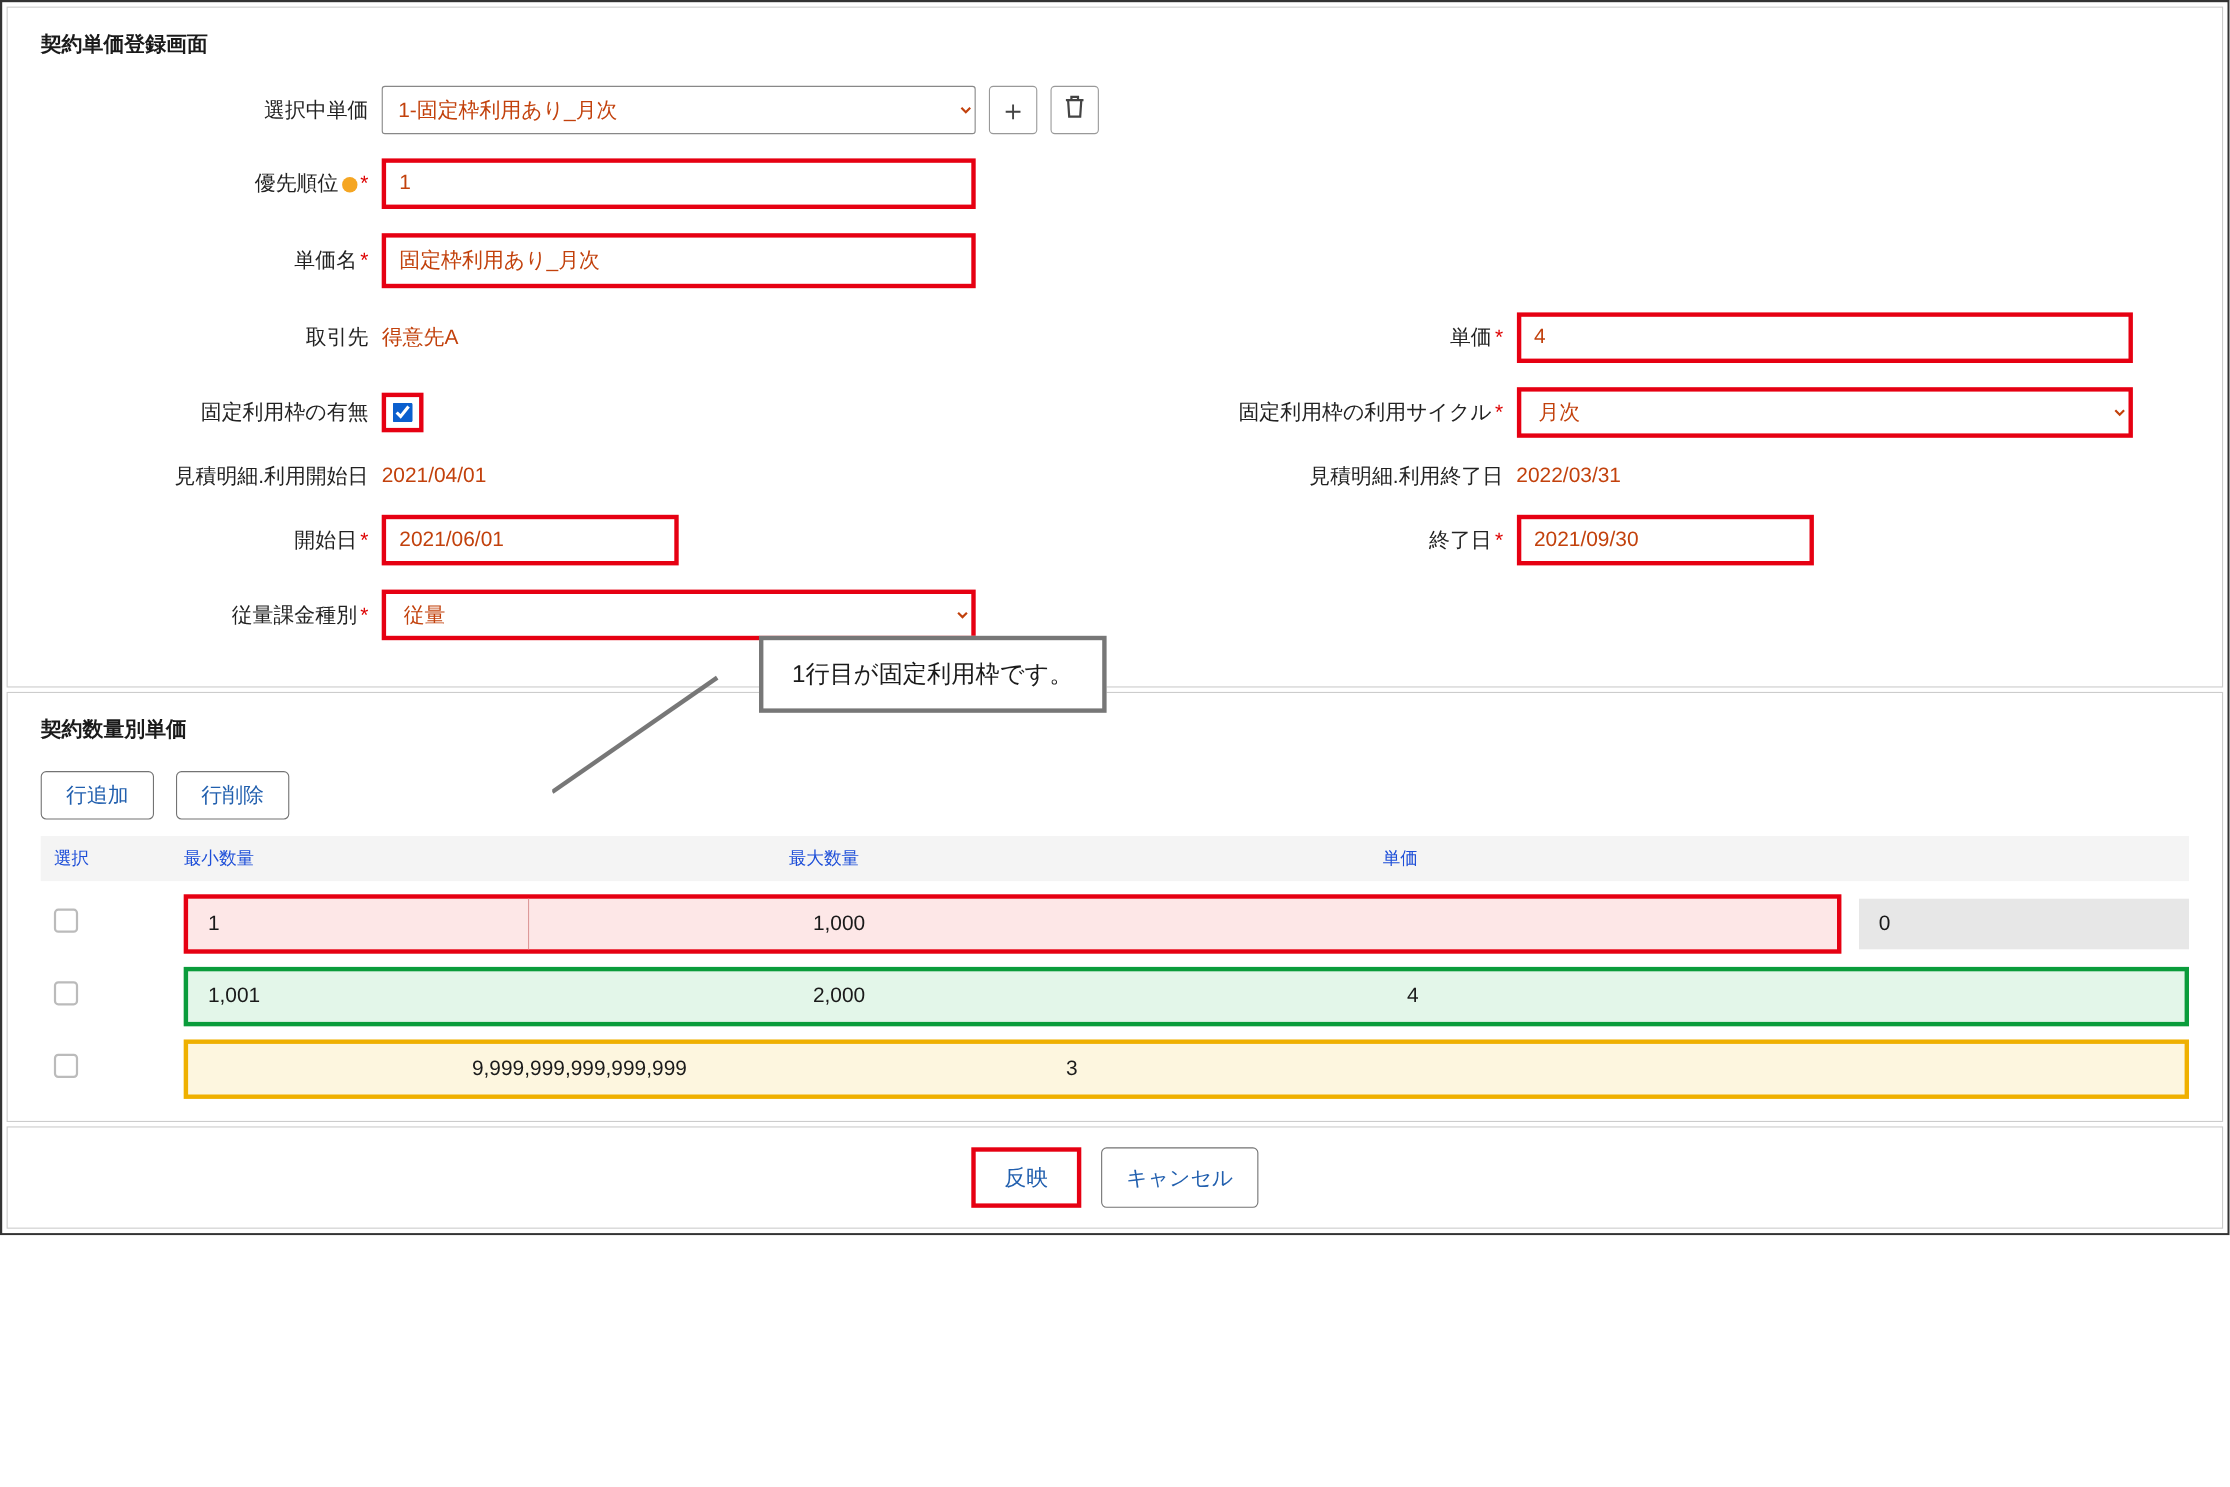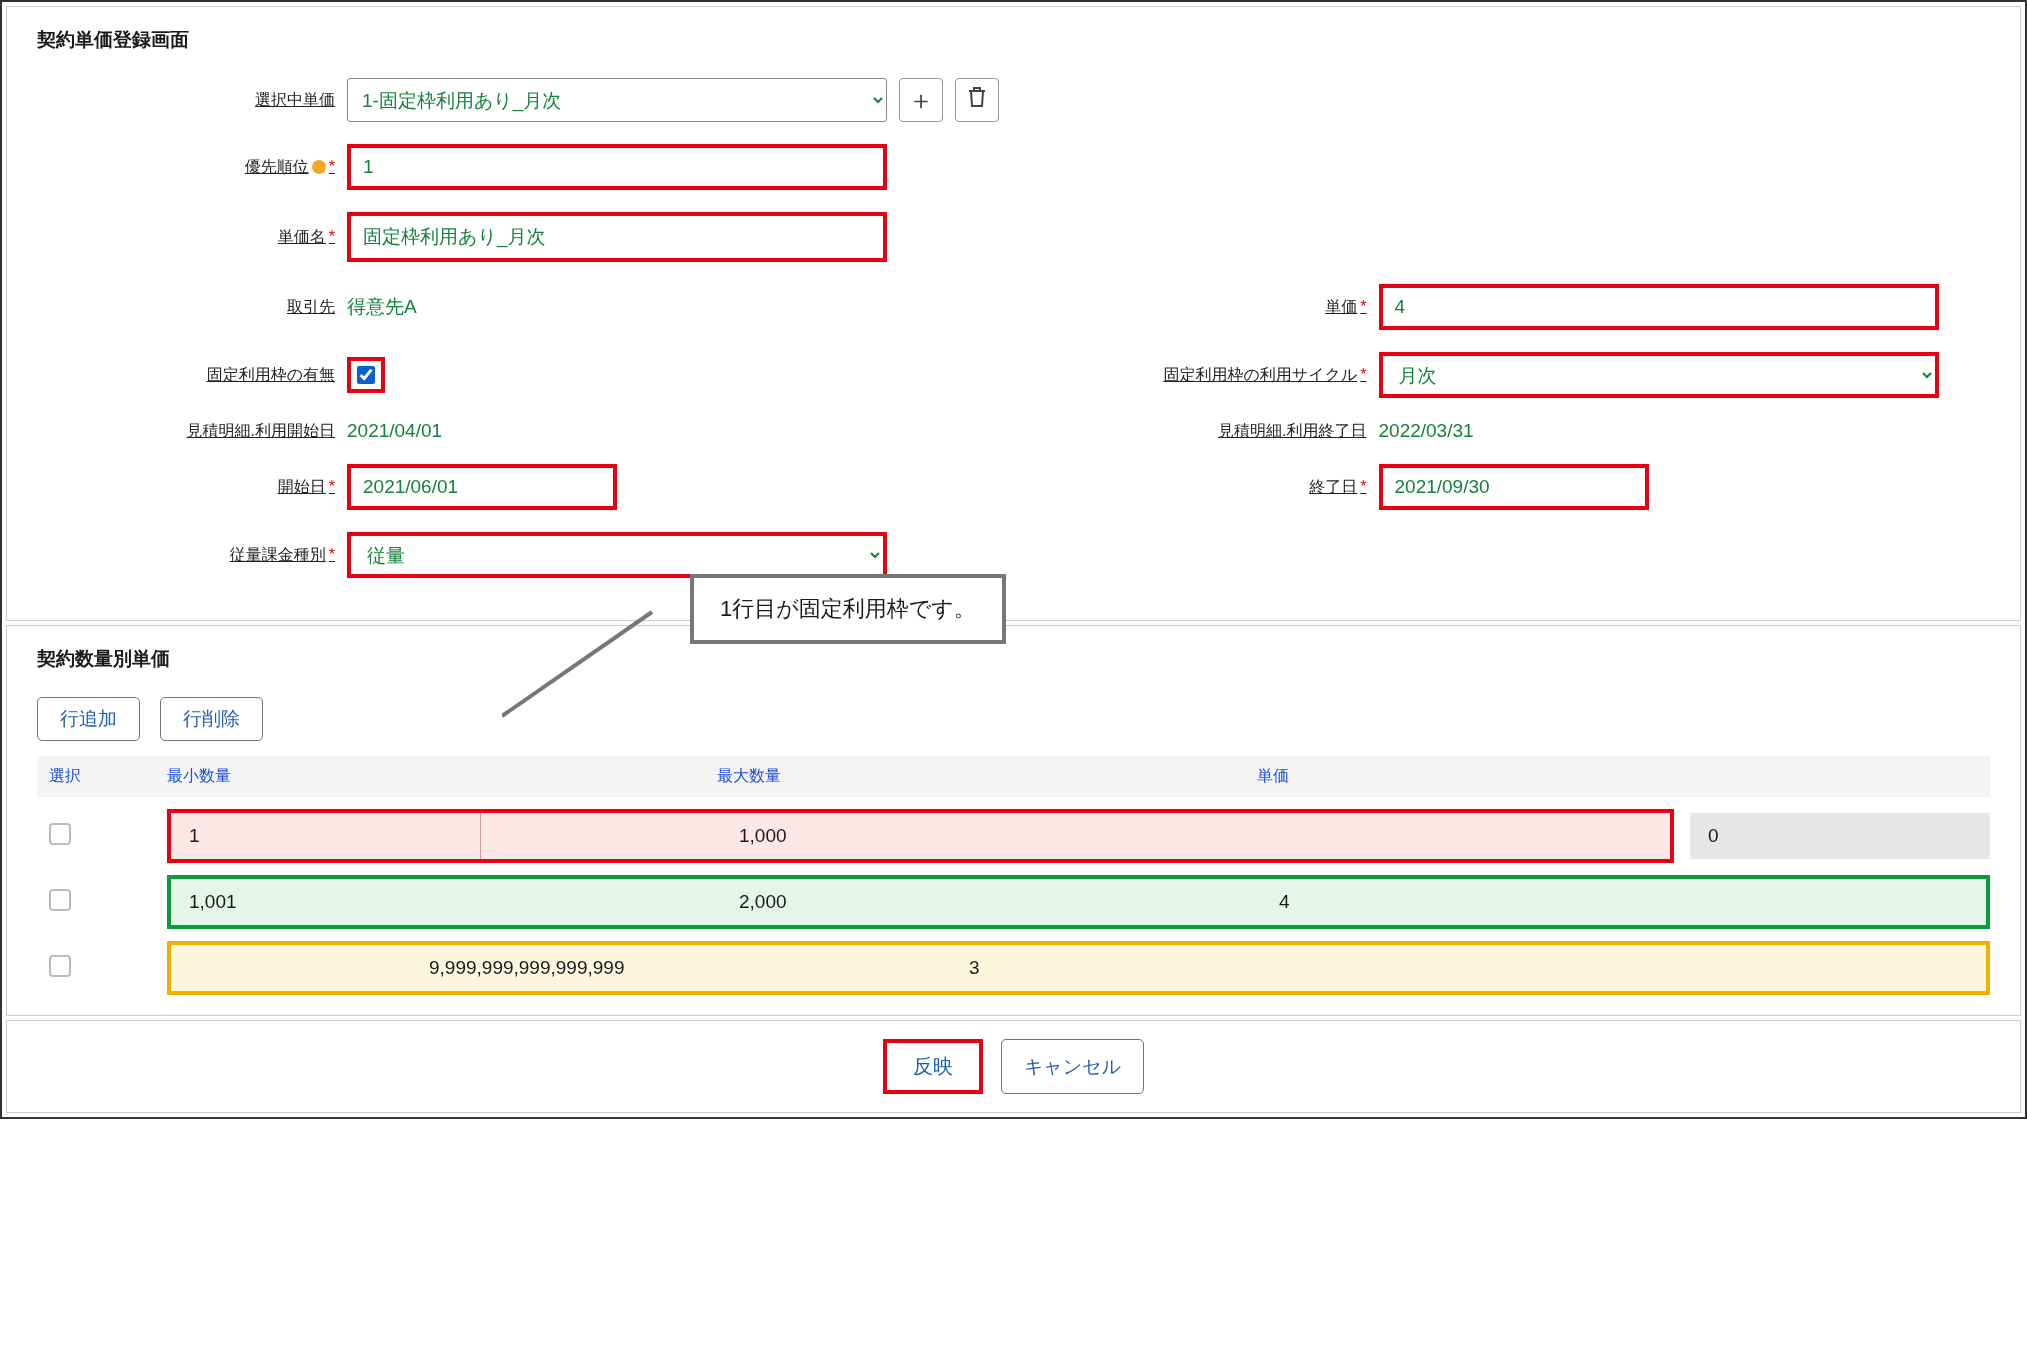--- a/index.html
+++ b/index.html
@@ -27,37 +27,36 @@
     .row {
       display: flex;
       align-items: center;
       margin-bottom: 22px;
     }
     .col { display: flex; align-items: center; flex: 0 0 50%; }
     .label {
       width: 280px;
       text-align: right;
       padding-right: 12px;
-      font-size: 16px;
+      font-size: 19px;
       color: #222;
-      text-decoration: underline;
     }
     .req-dot { color: #d00; margin-left: 3px; }
     .info-dot::after {
       content: "";
       display: inline-block;
       width: 14px; height: 14px;
       border-radius: 50%;
       background: #f5a623;
       margin-left: 3px;
       vertical-align: middle;
     }
     .val, .input-like, select, input[type="text"] {
       font-size: 19px;
-      color: #15803d;
+      color: #c2410c;
     }
     .input-like {
       border: 1px solid #bbb;
       padding: 8px 12px;
       background: #fff;
     }
     .select-main {
       width: 540px; height: 44px;
       border: 1px solid #888;
       padding: 0 10px;

